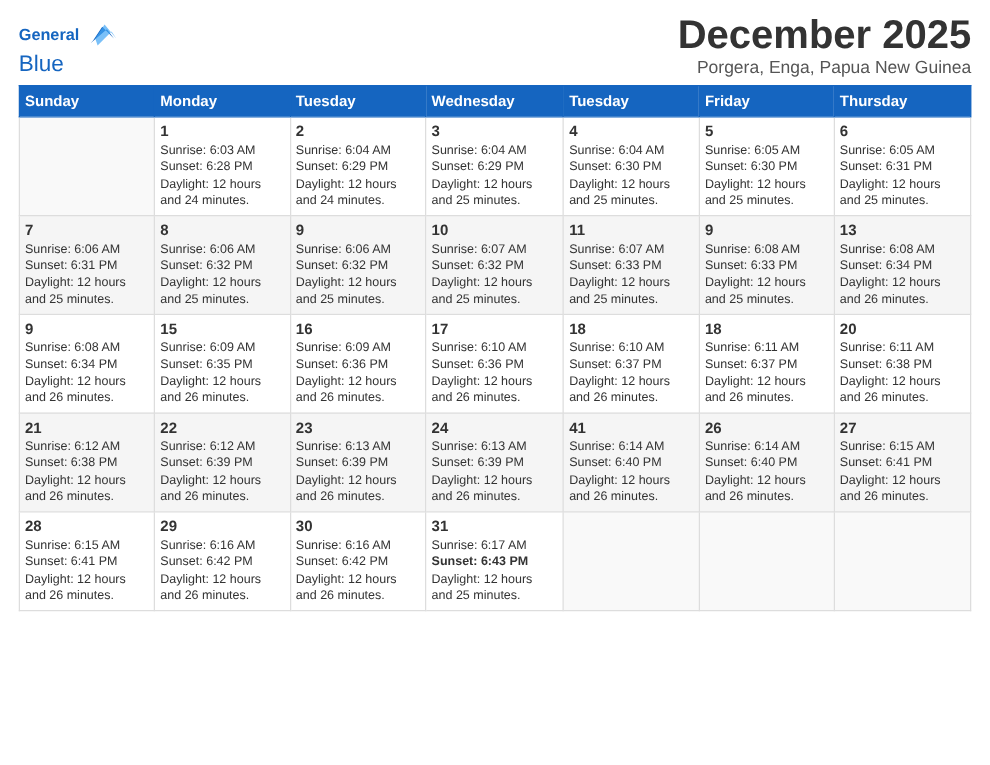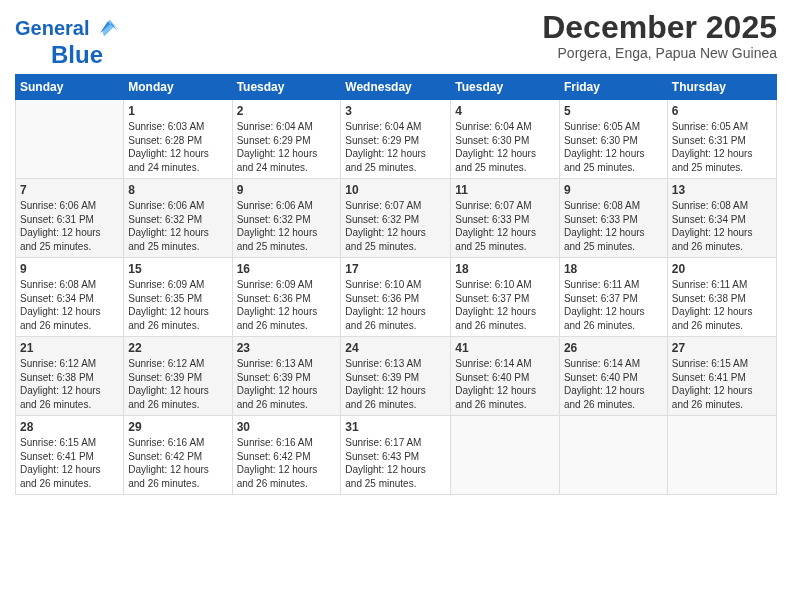--- a/index.html
+++ b/index.html
@@ -19,21 +19,21 @@
       align-items: flex-start;
       justify-content: space-between;
       margin-bottom: 6px;
     }
     .logo {
       display: flex;
       align-items: center;
       margin-top: 4px;
     }
     .logo-text {
-      font-size: 20px;
+      font-size: 13px;
       font-weight: bold;
       color: #333;
       line-height: 1.1;
     }
     .logo-text span {
       color: #1565c0;
     }
     .logo-icon {
       width: 28px;
       height: 28px;
@@ -107,21 +107,21 @@
       <div>
         <div style="display:flex;align-items:center;">
           <div class="logo-text">
             <span>General</span>
           </div>
           <svg class="logo-icon" viewBox="0 0 30 30" xmlns="http://www.w3.org/2000/svg">
             <polygon points="8,22 22,10 28,18 18,8 10,20" fill="#1565c0"></polygon>
             <polygon points="14,24 26,12 30,18 20,6 12,18" fill="#42a5f5" opacity="0.7"></polygon>
           </svg>
         </div>
-        <div class="logo-text" style="color:#1565c0;font-size:24px;font-weight:bold;margin-left:36px;">Blue</div>
+        <div class="logo-text" style="color:#1565c0;font-size:18px;font-weight:normal;">Blue</div>
       </div>
     </div>
     <div class="title-section">
       <div class="month-year">December 2025</div>
       <div class="location">Porgera, Enga, Papua New Guinea</div>
     </div>
   </div>
 
   <table class="calendar">
     <thead>
@@ -413,21 +413,21 @@
               <span style="display: block;">Sunrise: 6:16 AM</span>
               <span style="display: block;">Sunset: 6:42 PM</span>
               <span style="display: block;">Daylight: 12 hours</span>
               <span style="display: block;">and 26 minutes.</span>
             </div>
           </td>
           <td>
             <span class="day-number">31</span>
             <div class="day-info">
               <span style="display: block;">Sunrise: 6:17 AM</span>
-              <span style="display: block;">Sunset: 6:43 PM</span>
+              <span style="display: block; font-weight: bold;">Sunset: 6:43 PM</span>
               <span style="display: block;">Daylight: 12 hours</span>
               <span style="display: block;">and 25 minutes.</span>
             </div>
           </td>
           <td class="empty-cell"></td>
           <td class="empty-cell"></td>
           <td class="empty-cell"></td>
         </tr>
       </tbody>
   </table>

